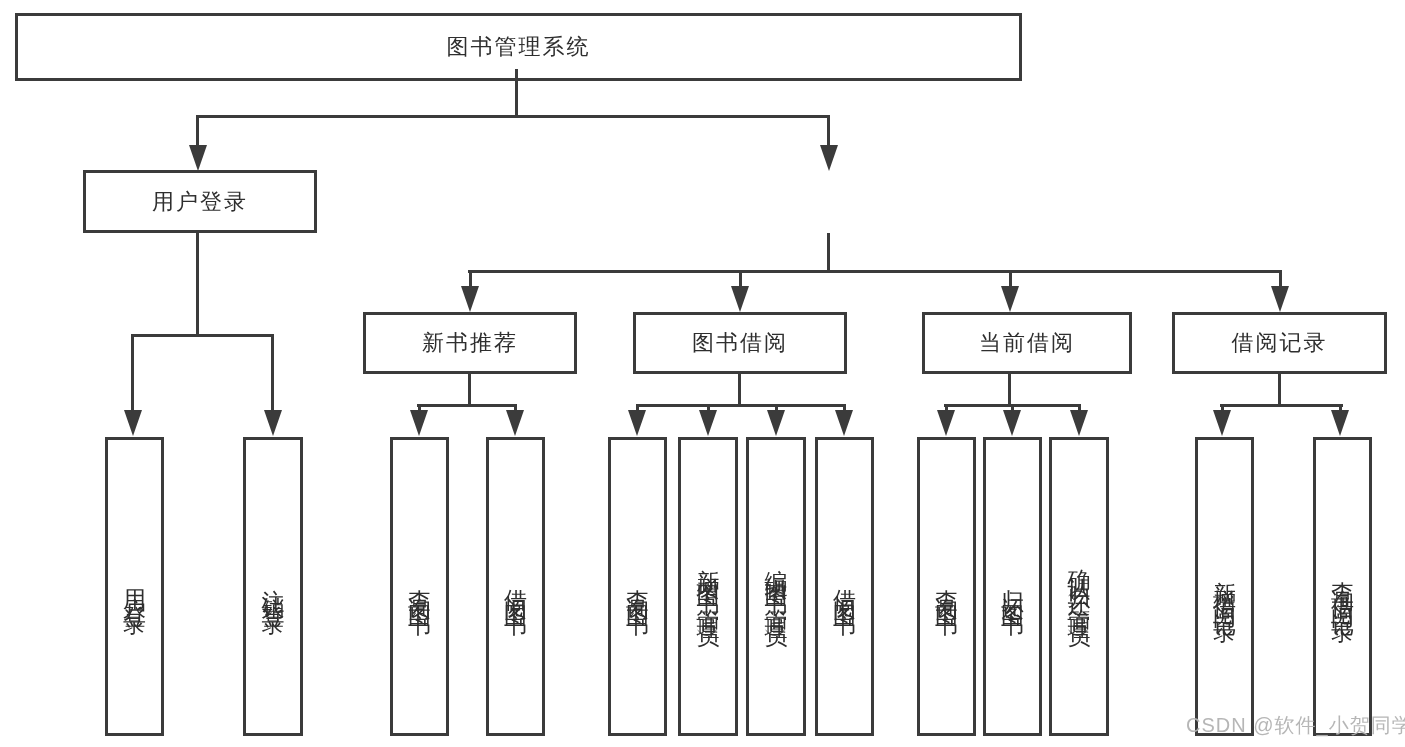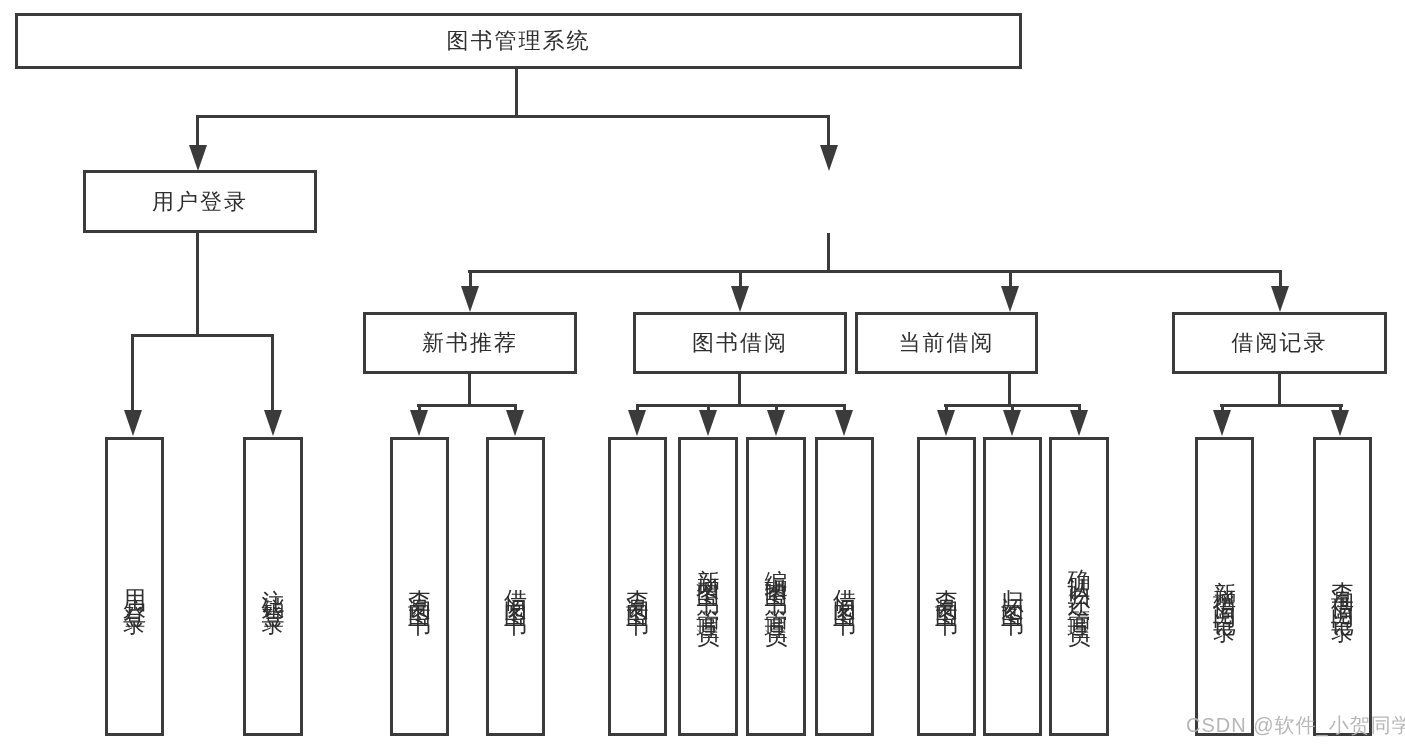--- a/index.html
+++ b/index.html
@@ -62,21 +62,21 @@
     opacity: 0.95;
     z-index: 5;
     white-space: nowrap;
   }
 </style>
 </head>
 <body style="background: rgb(255, 255, 255);">
 
 <div class="stage">
 
-  <div class="box" style="left:15px;top:13px;width:1007px;height:56px">
+  <div class="box" style="left:15px;top:13px;width:1007px;height:68px">
     <span class="hlabel">图书管理系统</span>
   </div>
 
   <div class="line" style="left:515px;top:69px;width:3px;height:48px"></div>
   <div class="line" style="left:196px;top:115px;width:634px;height:3px"></div>
   <div class="line" style="left:196px;top:115px;width:3px;height:32px"></div>
   <div class="arrow" style="left:189px;top:145px"></div>
   <div class="line" style="left:827px;top:115px;width:3px;height:32px"></div>
   <div class="arrow" style="left:820px;top:145px"></div>
 
@@ -101,21 +101,21 @@
   <div class="arrow" style="left:1001px;top:286px"></div>
   <div class="line" style="left:1279px;top:270px;width:3px;height:17px"></div>
   <div class="arrow" style="left:1271px;top:286px"></div>
 
   <div class="box" style="left:633px;top:312px;width:214px;height:62px">
     <span class="hlabel">图书借阅</span>
   </div>
   <div class="box" style="left:363px;top:312px;width:214px;height:62px">
     <span class="hlabel">新书推荐</span>
   </div>
-  <div class="box" style="left:855px;top:312px;width:183px;height:62px">
+  <div class="box" style="left:922px;top:312px;width:210px;height:62px">
     <span class="hlabel">当前借阅</span>
   </div>
   <div class="box" style="left:1172px;top:312px;width:215px;height:62px">
     <span class="hlabel">借阅记录</span>
   </div>
 
   <div class="line" style="left:468px;top:374px;width:3px;height:33px"></div>
   <div class="line" style="left:417px;top:404px;width:100px;height:3px"></div>
   <div class="line" style="left:418px;top:404px;width:3px;height:8px"></div>
   <div class="arrow" style="left:410px;top:410px"></div>

